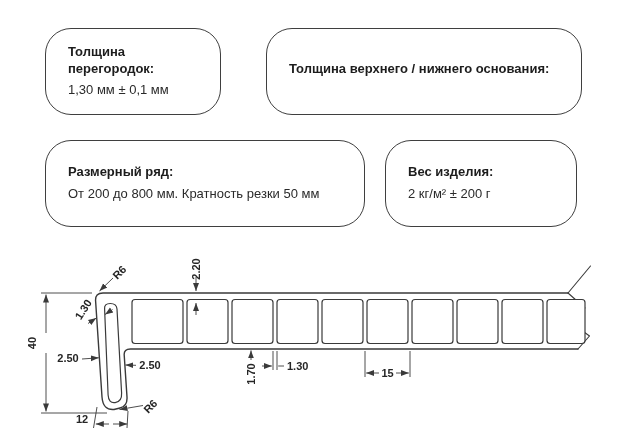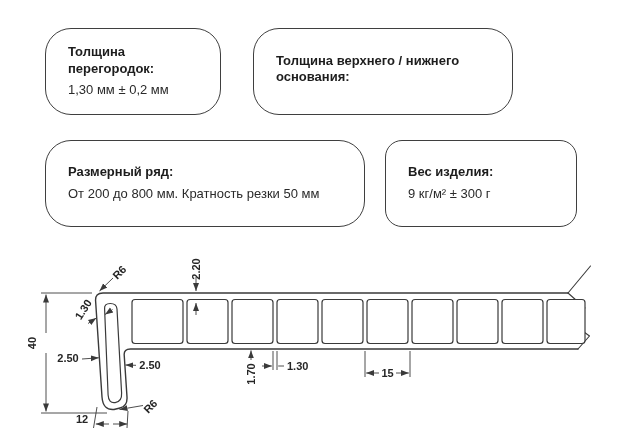--- a/index.html
+++ b/index.html
@@ -4,48 +4,48 @@
 <style>
   html,body{margin:0;padding:0;background:#fff;}
   .page{position:relative;width:620px;height:447px;background:#fff;
         font-family:"Liberation Sans",sans-serif;overflow:hidden;}
   .spec-card{position:absolute;border:1.6px solid #3f3f3f;border-radius:26px;background:#fff;
              display:flex;flex-direction:column;justify-content:center;
              padding:0 22px;box-sizing:border-box;}
   .spec-title{font-weight:700;font-size:13px;color:#1d1d1d;margin-bottom:5px;line-height:1.25;}
   .spec-value{font-size:13px;color:#2a2a2a;line-height:1.3;}
   .card1{left:45px;top:28px;width:176px;height:87px;}
-  .card2{left:253px;top:28px;width:260px;height:87px;}
+  .card2{left:266px;top:28px;width:316px;height:87px;}
   .card3{left:45px;top:140px;width:320px;height:87px;}
-  .card4{left:385px;top:140px;width:192px;height:87px;border-radius:17px;}
+  .card4{left:385px;top:140px;width:192px;height:87px;}
   svg.drawing{position:absolute;left:0;top:247px;}
   .dim-text{font-size:11px;font-weight:700;fill:#262626;font-family:"Liberation Sans",sans-serif;}
 </style>
 </head>
 <body>
 
 <div class="page">
 
   <div class="spec-card card1">
     <div class="spec-title">Толщина перегородок:</div>
-    <div class="spec-value">1,30 мм ± 0,2 мм</div>
+    <div class="spec-value">1,30 мм ± 0,1 мм</div>
   </div>
 
   <div class="spec-card card2">
     <div class="spec-title">Толщина верхнего / нижнего основания:</div>
   </div>
 
   <div class="spec-card card3">
     <div class="spec-title">Размерный ряд:</div>
     <div class="spec-value">От 200 до 800 мм. Кратность резки 50 мм</div>
   </div>
 
   <div class="spec-card card4">
     <div class="spec-title">Вес изделия:</div>
-    <div class="spec-value">9 кг/м² ± 300 г</div>
+    <div class="spec-value">2 кг/м² ± 200 г</div>
   </div>
 
   <svg class="drawing" width="620" height="200" viewBox="0 0 620 200">
     <defs>
       <marker id="arr" markerWidth="9" markerHeight="8" refX="8" refY="4" orient="auto" markerUnits="userSpaceOnUse">
         <path d="M0,1 L8,4 L0,7 Z" fill="#3a3a3a"></path>
       </marker>
     </defs>
 
     <g stroke="#3a3a3a" fill="none" stroke-width="1.4" stroke-linejoin="round" stroke-linecap="round">

